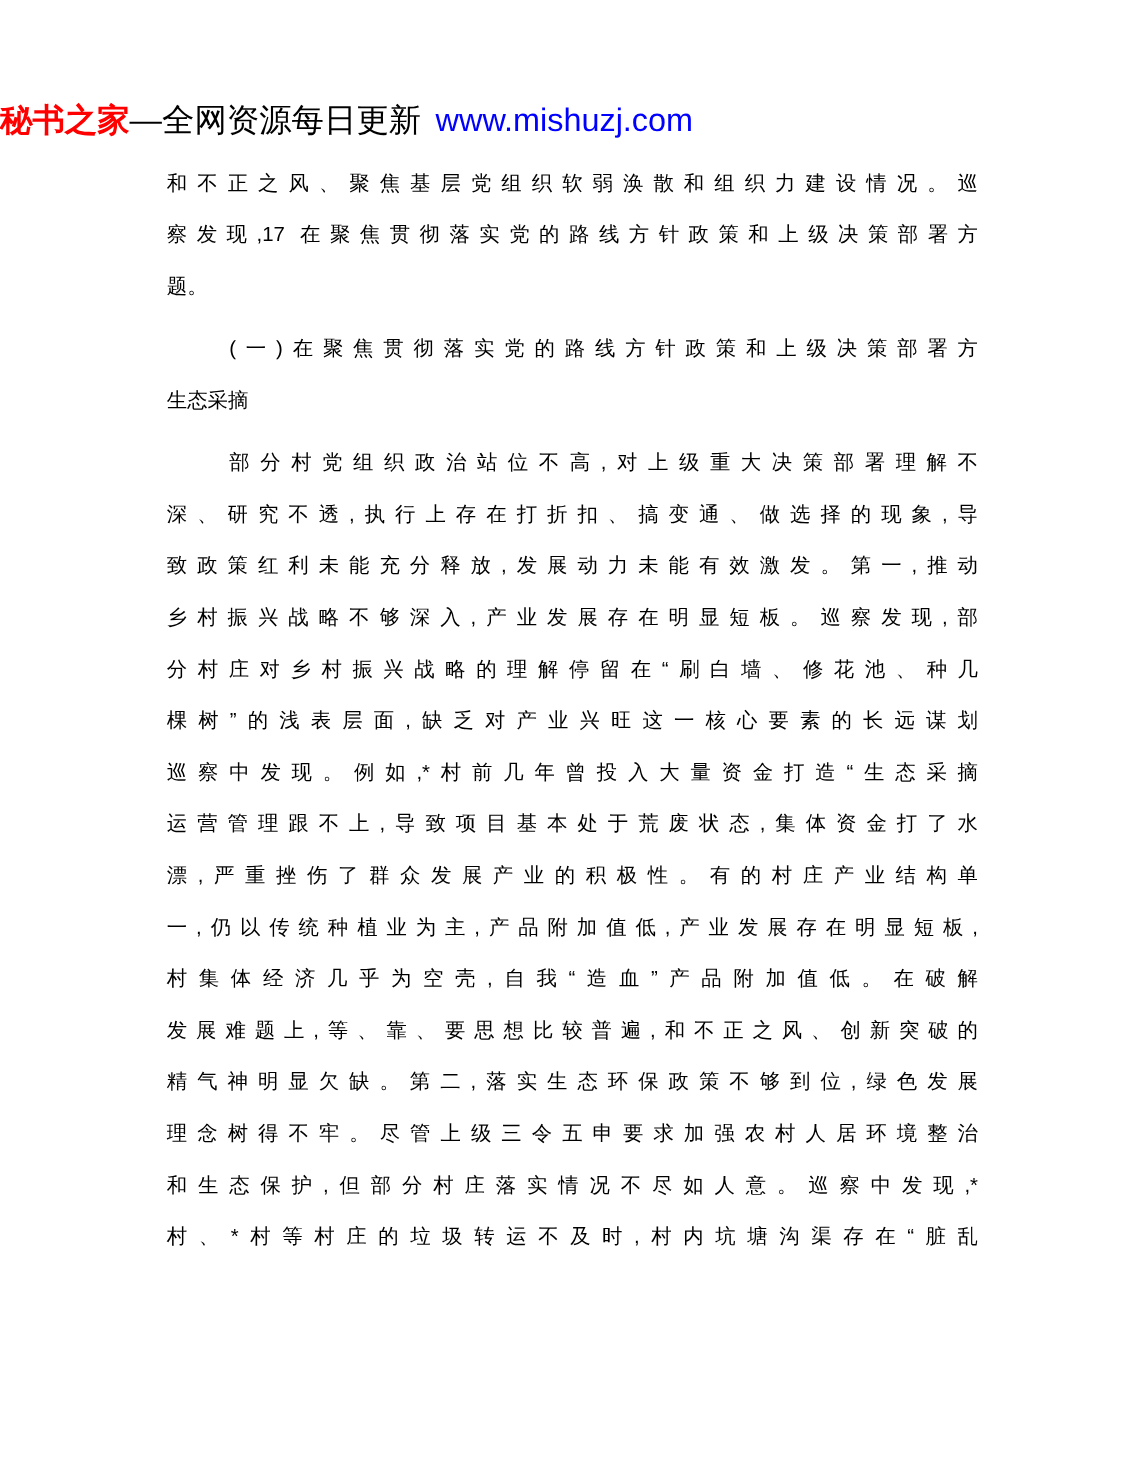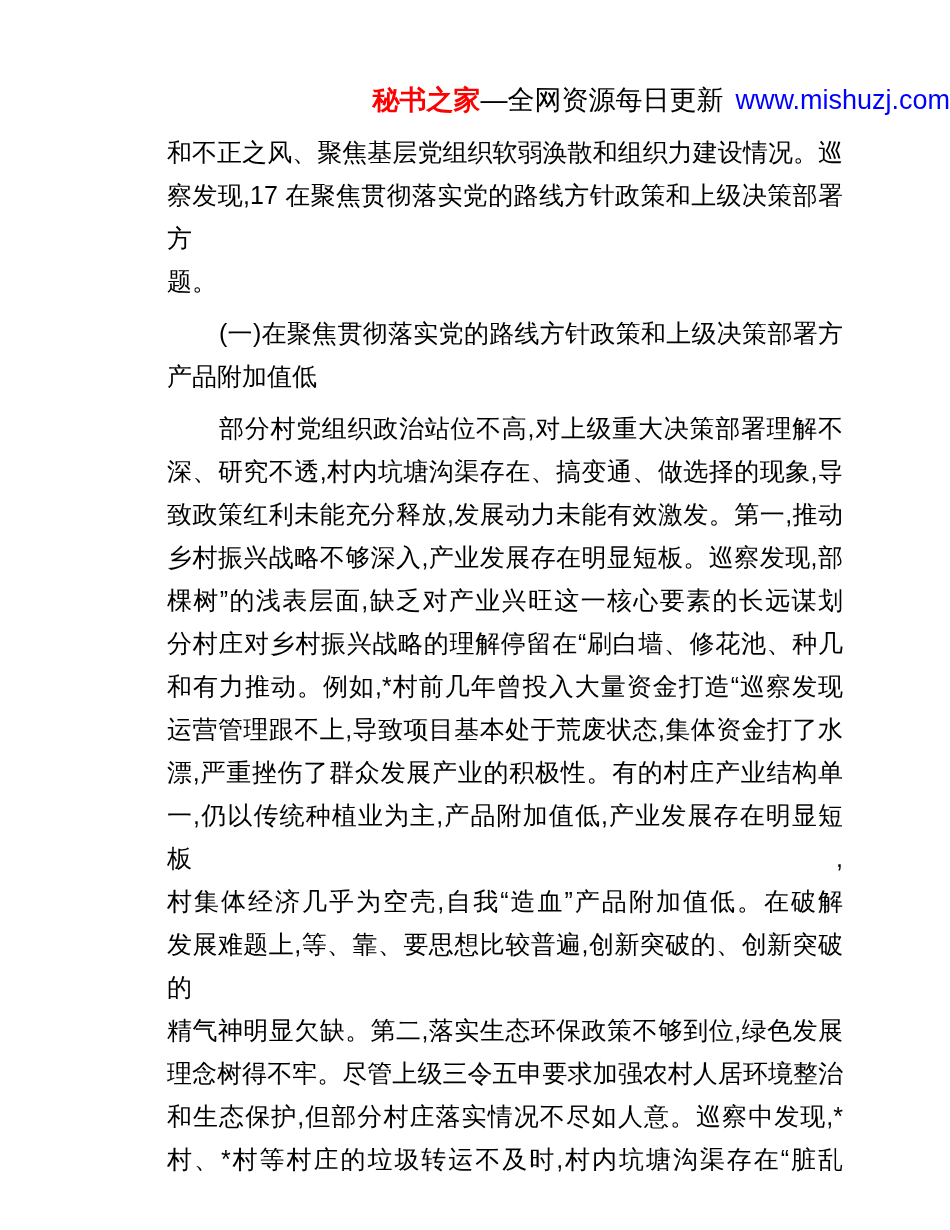--- a/index.html
+++ b/index.html
@@ -4,30 +4,29 @@
 <style>
   html,body{margin:0;padding:0;}
   body{
     width:950px;height:1230px;background:#ffffff;
     font-family:"Liberation Sans","DejaVu Sans",sans-serif;
     -webkit-font-smoothing:antialiased;
   }
   .page{position:relative;width:950px;height:1230px;background:#ffffff;overflow:hidden;}
   .header{
     position:absolute;top:82px;left:0;width:950px;
-    text-align:right;font-size:27px;color:#000000;white-space:nowrap;
+    text-align:left;font-size:27px;color:#000000;white-space:nowrap;
   }
   .brand{font-weight:bold;}
   .dash{color:#000000;}
   .url{margin-left:12px;text-decoration:none;}
   .doc{
     position:absolute;left:139px;top:131px;width:676px;
-    font-size:25px;line-height:43px;color:#000000;
+    font-size:17px;line-height:43px;color:#000000;
     letter-spacing:0;
-    margin-left:28px;
   }
   .para{margin:0 0 9px 0;}
   .line{
     text-align:justify;
     text-justify:inter-character;
     text-align-last:left;
   }
   .line.fill{text-align-last:justify;}
   .line.indent{text-indent:52px;}
 </style>
@@ -39,34 +38,34 @@
     <span class="brand" style="color: rgb(255, 0, 0);">秘书之家</span><span class="dash">—</span><span class="tagline" style="color: rgb(0, 0, 0);">全网资源每日更新</span><a class="url" href="#" style="color: rgb(0, 0, 255);">www.mishuzj.com</a>
   </div>
   <div class="doc" id="doc-body" style="color: rgb(0, 0, 0);">
       <div class="para">
         <div class="line fill">和不正之风、聚焦基层党组织软弱涣散和组织力建设情况。巡</div>
         <div class="line fill">察发现,17 在聚焦贯彻落实党的路线方针政策和上级决策部署方</div>
         <div class="line">题。</div>
       </div>
       <div class="para">
         <div class="line fill indent">(一)在聚焦贯彻落实党的路线方针政策和上级决策部署方</div>
-        <div class="line">产品附加值低</div>
+        <div class="line">生态采摘</div>
       </div>
       <div class="para">
         <div class="line fill indent">部分村党组织政治站位不高,对上级重大决策部署理解不</div>
-        <div class="line fill">深、研究不透,村内坑塘沟渠存在、搞变通、做选择的现象,导</div>
+        <div class="line fill">深、研究不透,执行上存在打折扣、搞变通、做选择的现象,导</div>
         <div class="line fill">致政策红利未能充分释放,发展动力未能有效激发。第一,推动</div>
         <div class="line fill">乡村振兴战略不够深入,产业发展存在明显短板。巡察发现,部</div>
+        <div class="line fill">分村庄对乡村振兴战略的理解停留在“刷白墙、修花池、种几</div>
         <div class="line fill">棵树”的浅表层面,缺乏对产业兴旺这一核心要素的长远谋划</div>
-        <div class="line fill">分村庄对乡村振兴战略的理解停留在“刷白墙、修花池、种几</div>
-        <div class="line fill">和有力推动。例如,*村前几年曾投入大量资金打造“巡察发现</div>
+        <div class="line fill">巡察中发现。例如,*村前几年曾投入大量资金打造“生态采摘</div>
         <div class="line fill">运营管理跟不上,导致项目基本处于荒废状态,集体资金打了水</div>
         <div class="line fill">漂,严重挫伤了群众发展产业的积极性。有的村庄产业结构单</div>
         <div class="line fill">一,仍以传统种植业为主,产品附加值低,产业发展存在明显短板,</div>
         <div class="line fill">村集体经济几乎为空壳,自我“造血”产品附加值低。在破解</div>
-        <div class="line fill">发展难题上,等、靠、要思想比较普遍,创新突破的、创新突破的</div>
+        <div class="line fill">发展难题上,等、靠、要思想比较普遍,和不正之风、创新突破的</div>
         <div class="line fill">精气神明显欠缺。第二,落实生态环保政策不够到位,绿色发展</div>
         <div class="line fill">理念树得不牢。尽管上级三令五申要求加强农村人居环境整治</div>
         <div class="line fill">和生态保护,但部分村庄落实情况不尽如人意。巡察中发现,*</div>
         <div class="line fill">村、*村等村庄的垃圾转运不及时,村内坑塘沟渠存在“脏乱</div>
       </div>
     </div>
 </div>
 
 </body></html>

